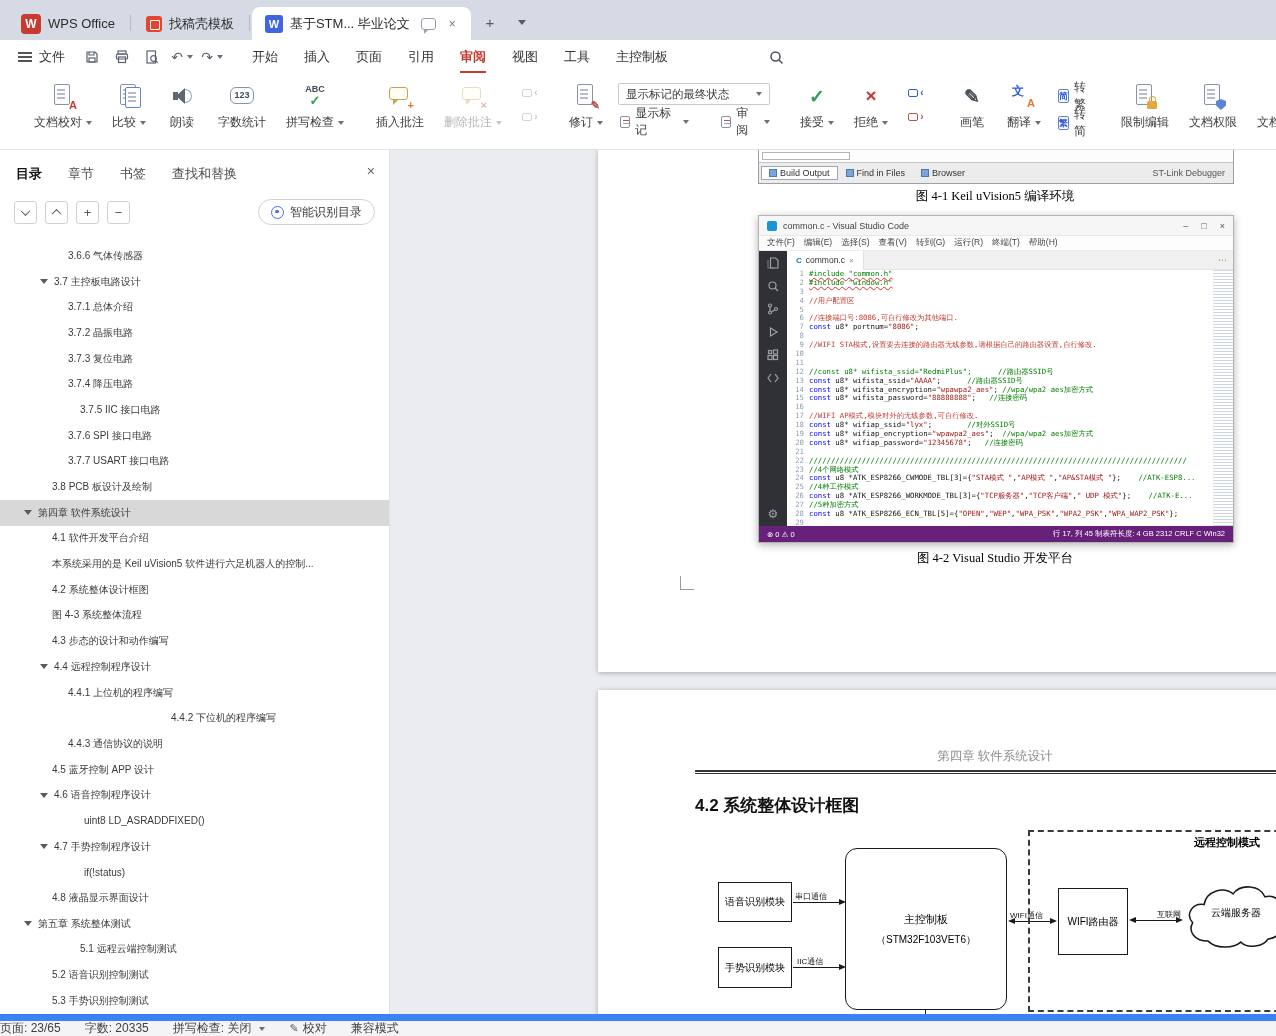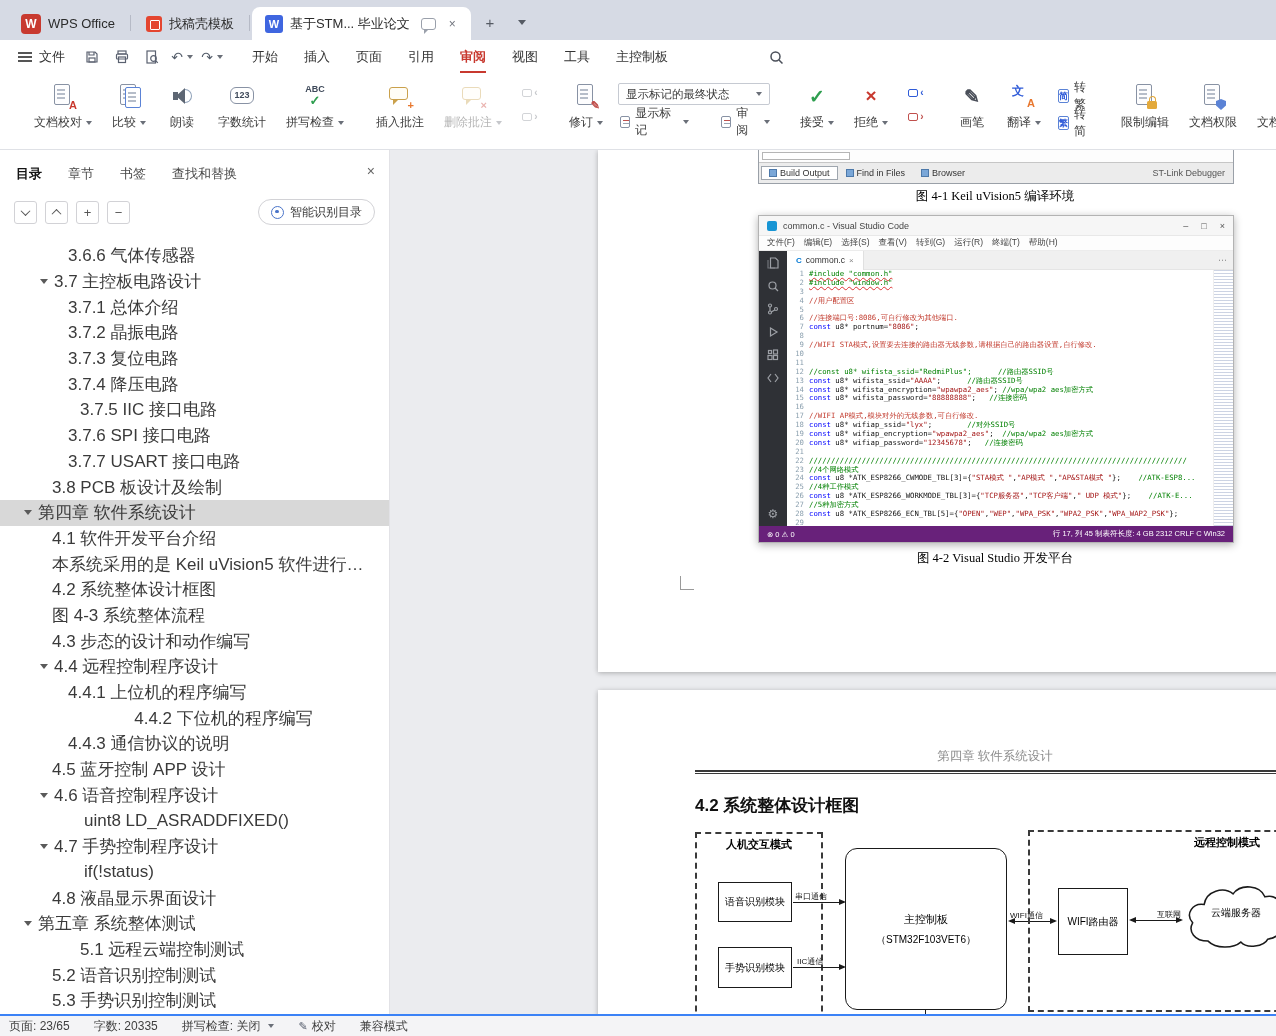--- a/index.html
+++ b/index.html
@@ -117,21 +117,21 @@
            display:flex; align-items:center; justify-content:center; color:#555; font-size:13px; }
   .chev { width:7px; height:7px; border-right:1.6px solid #555; border-bottom:1.6px solid #555; }
   .chev.down { transform:rotate(45deg) translate(-1px,-1px); }
   .chev.up { transform:rotate(-135deg) translate(-1px,-1px); }
   .smart { margin-left:auto; display:flex; align-items:center; gap:6px; height:26px; padding:0 12px;
            border:1px solid #d2d2d6; border-radius:14px; font-size:12px; color:#3c3c3c; background:#fff; }
   .ai-ic { width:13px; height:13px; border-radius:50%; border:1.6px solid #4a74c9; position:relative; }
   .ai-ic::after { content:""; position:absolute; left:3.2px; top:3.2px; width:3.5px; height:3.5px;
                   border-radius:50%; background:#4a74c9; }
   .toc-list { position:absolute; top:93px; left:0; right:0; bottom:0; overflow:hidden; }
-  .toc-item { height:25.7px; display:flex; align-items:center; font-size:17px; color:#3a3a3a; cursor:default; }
+  .toc-item { height:25.7px; display:flex; align-items:center; font-size:10px; color:#3a3a3a; cursor:default; }
   .toc-item.sel { background:var(--toc-selected,#d8d8d8); }
   .tcaret { width:0; height:0; border-left:4px solid transparent; border-right:4px solid transparent;
             border-top:5px solid #5a5a5a; display:inline-block; margin-right:6px; flex:none; }
   .tlabel { white-space:nowrap; overflow:hidden; text-overflow:ellipsis; flex:1; padding-right:10px; }
 
   
   #docarea { position:absolute; top:150px; left:390px; right:0; bottom:22px;
              background:var(--doc-bg,#ebecef); overflow:hidden; }
   .page { position:absolute; left:208px; width:794px; background:#fff; box-shadow:0 1px 5px rgba(0,0,0,.28); }
   #page1 { top:0; height:522px; }
@@ -207,21 +207,21 @@
   .ar.dbl::before { content:""; position:absolute; left:-2px; top:-4.4px; width:0; height:0;
                border-right:7px solid #1a1a1a; border-top:3.5px solid transparent; border-bottom:3.5px solid transparent; }
   .albl { position:absolute; font-size:8px; color:#111; white-space:nowrap; }
   .cloudwrap { position:absolute; left:585px; top:188px; width:106px; height:78px; }
   .cloudwrap svg { position:absolute; inset:0; }
   .cloudtext { position:absolute; left:0; top:28px; width:100%; text-align:center; font-size:10px; color:#000; }
   .vline { position:absolute; left:327px; top:320px; width:0; height:18px; border-left:1.4px solid #1a1a1a; }
 
   
   #statusbar { position:absolute; left:0; bottom:0; width:100%; height:22px; background:#f4f4f6;
-               border-top:2px solid #3b82f6; display:flex; align-items:center; gap:24px; padding-left:9px;
+               border-top:7px solid #3b82f6; display:flex; align-items:center; gap:24px; 
                font-size:12px; color:#3f3f3f; }
   .sitem { display:flex; align-items:center; gap:4px; white-space:nowrap; }
   .sic { font-size:11px; color:#5a6170; }
 </style>
 </head>
 <body>
 
 <div id="app">
 
   <div id="tabbar">
@@ -761,23 +761,20 @@
       </div>
       <div class="cap" style="top:400px">图 4-2 Visual Studio 开发平台</div>
       <div class="cmark"></div>
     </div>
 
     <div class="page" id="page2">
       <div class="p2-header">第四章 软件系统设计</div>
       <div class="p2-rule"></div>
       <div class="p2-heading">4.2 系统整体设计框图</div>
 
-      <div class="ddash" style="left:97px;top:142px;width:128px;height:200px">
-        <div class="dlabel" style="left:0;top:3px;width:100%;text-align:center">人机交互模式</div>
-      </div>
       <div class="dbox" style="left:120px;top:192px;width:74px;height:40px">
           <span>语音识别模块</span>
         </div>
       <div class="dbox" style="left:120px;top:257px;width:74px;height:41px">
           <span>手势识别模块</span>
         </div>
 
       <div class="ar" style="left:195px;top:212px;width:51px"></div>
       <div class="albl" style="left:197px;top:201px">串口通信</div>
       <div class="ar" style="left:195px;top:277px;width:51px"></div>

